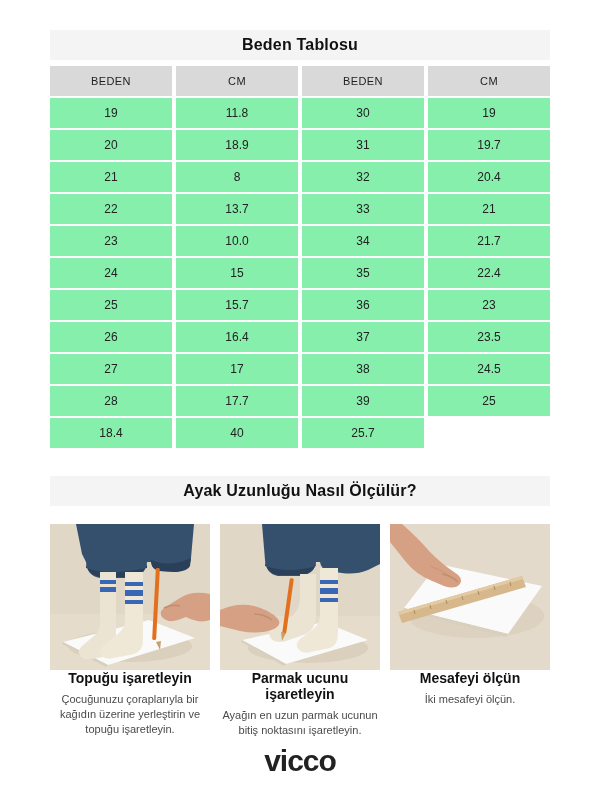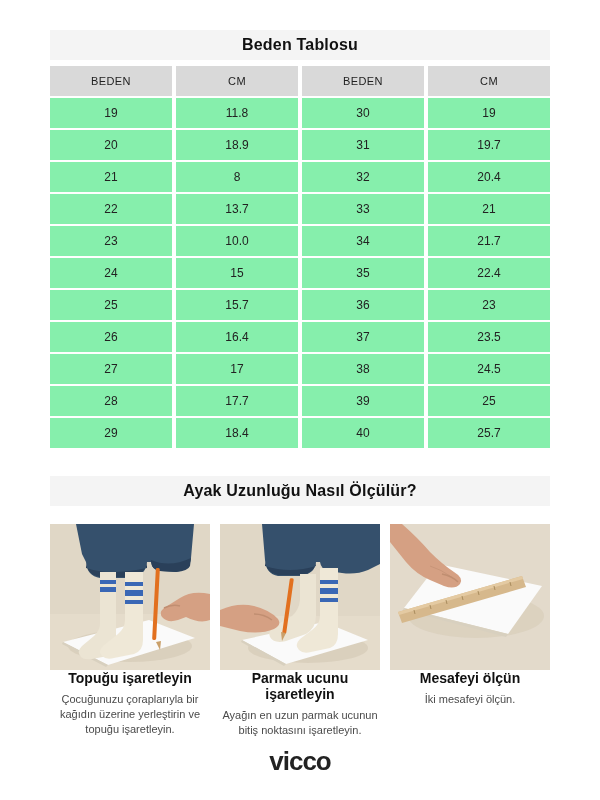--- a/index.html
+++ b/index.html
@@ -43,21 +43,21 @@
   .photo svg { display:block; }
 
   .captions { display:flex; gap:10px; text-align:center; }
   .caption { width:160px; }
   .caption h3 { font-size:14px; font-weight:bold; color:#111; margin-bottom:6px; }
   .caption p { font-size:11px; line-height:1.35; color:#4a4a4a; }
 
   
   .brand { margin-top:8px; display:flex; flex-direction:column; align-items:center; }
   .brand .logo-text {
-    font-size:26px; font-weight:800; letter-spacing:-1px; color:#222;
+    font-size:30px; font-weight:800; letter-spacing:-1px; color:#222;
     line-height:30px; text-transform:lowercase;
   }
 </style>
 </head>
 <body>
 
 <div class="page">
 
   <div class="banner">Beden Tablosu</div>
 
@@ -99,21 +99,20 @@
       <div class="td">37</div>
       <div class="td">23.5</div>
       <div class="td">27</div>
       <div class="td">17</div>
       <div class="td">38</div>
       <div class="td">24.5</div>
       <div class="td">28</div>
       <div class="td">17.7</div>
       <div class="td">39</div>
       <div class="td">25</div>
-      <div class="td">29</div>
       <div class="td">18.4</div>
       <div class="td">40</div>
       <div class="td">25.7</div>
     </div>
 
   <div class="banner measure-banner">Ayak Uzunluğu Nasıl Ölçülür?</div>
 
   <div class="photos">
 
     <div class="photo">

